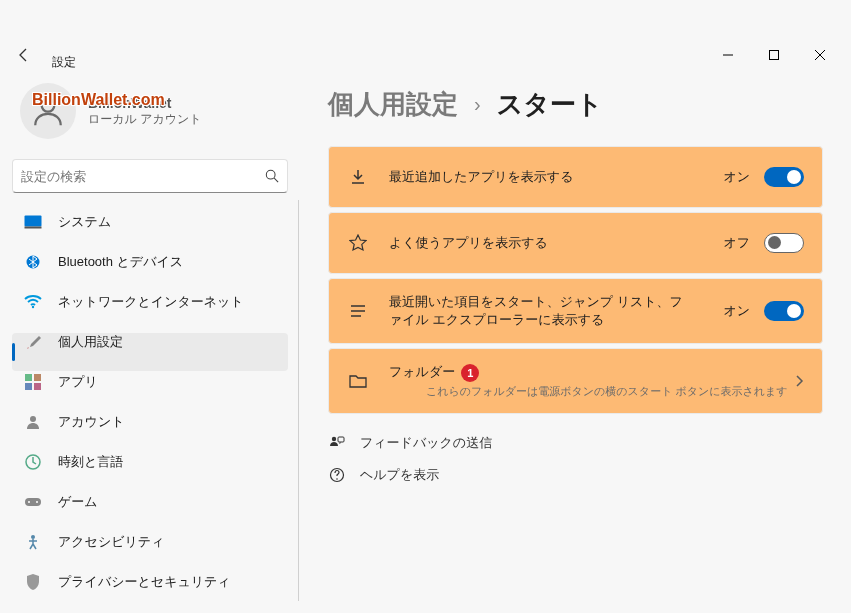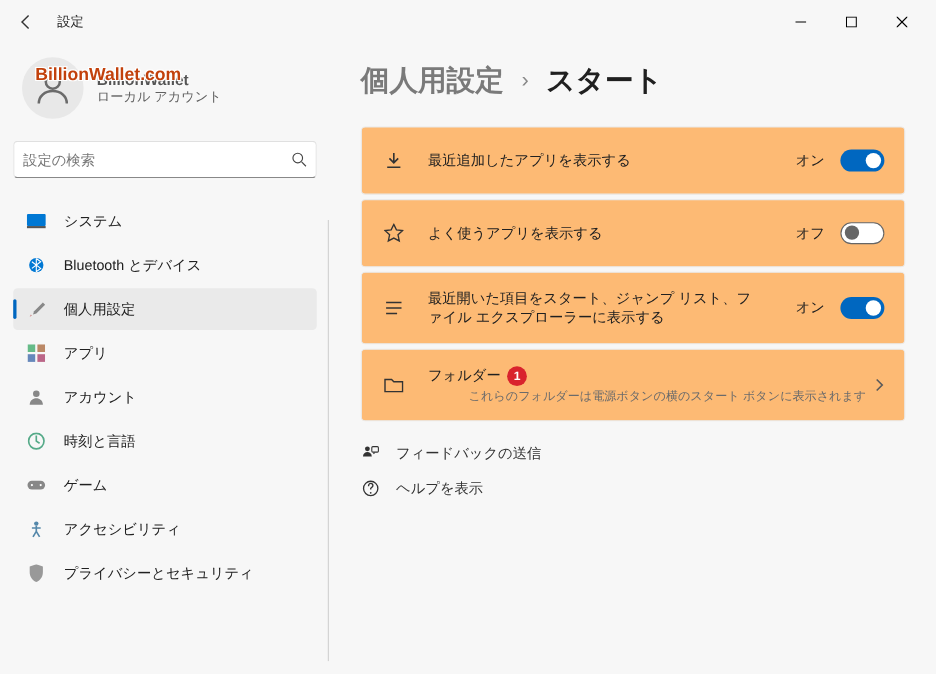--- a/index.html
+++ b/index.html
@@ -1,34 +1,34 @@
 <!DOCTYPE html>
 <html><head>
 <meta charset="utf-8">
 <style>
 * { box-sizing: border-box; margin: 0; padding: 0; font-family: "Segoe UI", "Yu Gothic UI", sans-serif; }
 body { width: 851px; height: 613px; background: #f7f7f7; color: #202020; overflow: hidden; position: relative; }
-.titlebar { height: 40px; display: flex; align-items: center; padding: 0 8px; }
+.titlebar { height: 40px; display: flex; align-items: flex-end; padding: 0 8px; margin-top: 31px; }
 .back-btn { width: 32px; height: 32px; display: flex; align-items: center; justify-content: center; border-radius: 4px; }
 .title { font-size: 12px; margin-left: 12px; }
 .win-controls { margin-left: auto; display: flex; }
 .win-btn { width: 46px; height: 32px; display: flex; align-items: center; justify-content: center; }
 .content { display: flex; height: calc(100% - 40px); }
 .sidebar { width: 300px; padding: 0 12px; }
 .account { display: flex; align-items: center; padding: 12px 8px 20px; position: relative; }
 .avatar { width: 56px; height: 56px; border-radius: 50%; background: #e8e8e8; display: flex; align-items: center; justify-content: center; }
 .account-text { margin-left: 12px; }
 .account-name { font-size: 14px; font-weight: 600; color: #555; text-shadow: 0 0 2px #fff, 0 0 2px #fff; }
 .account-sub { font-size: 12px; color: #606060; }
 .watermark { position: absolute; left: 20px; top: 20px; font-size: 16px; font-weight: 700; color: #c2410c; text-shadow: -1px -1px 0 #fff, 1px -1px 0 #fff, -1px 1px 0 #fff, 1px 1px 0 #fff; pointer-events: none; }
 .search-box { display: flex; align-items: center; background: #fff; border: 1px solid #e0e0e0; border-bottom: 1px solid #888; border-radius: 4px; height: 34px; padding: 0 8px; margin-bottom: 20px; }
 .search-box input { flex: 1; border: none; outline: none; font-size: 13px; background: transparent; }
 .nav-divider-right { border-right: 1px solid #d0d0d0; position: absolute; top: 200px; bottom: 12px; left: 298px; }
 .nav-list { display: flex; flex-direction: column; gap: 2px; }
-.nav-item { display: flex; align-items: center; height: 38px; padding: 0 12px; border-radius: 4px; cursor: pointer; position: relative; font-size: 13px; }
+.nav-item { display: flex; align-items: flex-start; height: 38px; padding: 0 12px; border-radius: 4px; cursor: pointer; position: relative; font-size: 13px; }
 .nav-item.selected { background: #eaeaea; }
 .nav-item.selected::before { content: ""; position: absolute; left: 0; top: 10px; bottom: 10px; width: 3px; background: #0067c0; border-radius: 2px; }
 .nav-icon { width: 18px; height: 18px; margin-right: 16px; display: flex; align-items: center; justify-content: center; }
 .main { flex: 1; padding: 16px 28px 16px 28px; overflow-y: auto; }
 .breadcrumb { display: flex; align-items: center; gap: 16px; margin-bottom: 24px; }
 .crumb-parent { font-size: 26px; font-weight: 600; color: #7a7a7a; }
 .crumb-sep { font-size: 20px; color: #888; }
 .crumb-current { font-size: 26px; font-weight: 600; }
 .tile { background: #fdba74; border: 1px solid #eaeaea; border-radius: 4px; padding: 14px 18px; display: flex; align-items: center; margin-bottom: 4px; min-height: 62px; }
 .tile-icon { width: 22px; display: flex; align-items: center; justify-content: center; margin-right: 20px; color: #333; }
@@ -116,20 +116,29 @@
       </div>
       <div class="nav-item">
         <span class="nav-icon">
             <svg width="14" height="16" viewBox="0 0 14 16">
               <circle cx="7" cy="8" r="6.5" fill="#0078d4"></circle>
               <path d="M7 2v12l4-3-8-6m0 6l8-6-4-3" stroke="#fff" stroke-width="1" fill="none"></path>
             </svg>
           </span>
         <span>Bluetooth とデバイス</span>
       </div>
+      <div class="nav-item">
+        <span class="nav-icon">
+            <svg width="18" height="14" viewBox="0 0 18 14">
+              <path d="M1 4c4-4 12-4 16 0M4 7c3-3 7-3 10 0M7 10c1-1 3-1 4 0" stroke="#0099dd" stroke-width="1.8" fill="none"></path>
+              <circle cx="9" cy="12" r="1.2" fill="#0099dd"></circle>
+            </svg>
+          </span>
+        <span>ネットワークとインターネット</span>
+      </div>
       <div class="nav-item selected">
         <span class="nav-icon">
             <svg width="16" height="16" viewBox="0 0 16 16">
               <path d="M14 2l-8 8-1 3 3-1 8-8-2-2z" fill="#888"></path>
               <path d="M3 13l-1 2 2-1" fill="#c88"></path>
             </svg>
           </span>
         <span>個人用設定</span>
       </div>
       <div class="nav-item">

